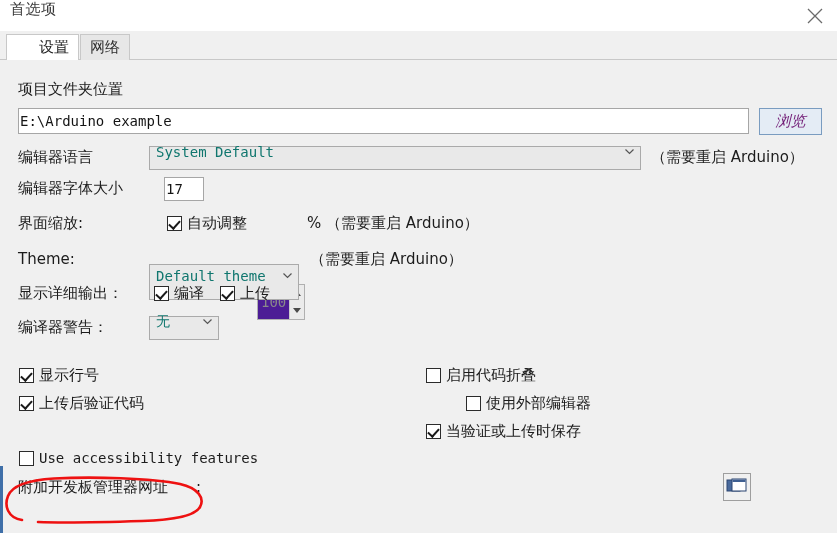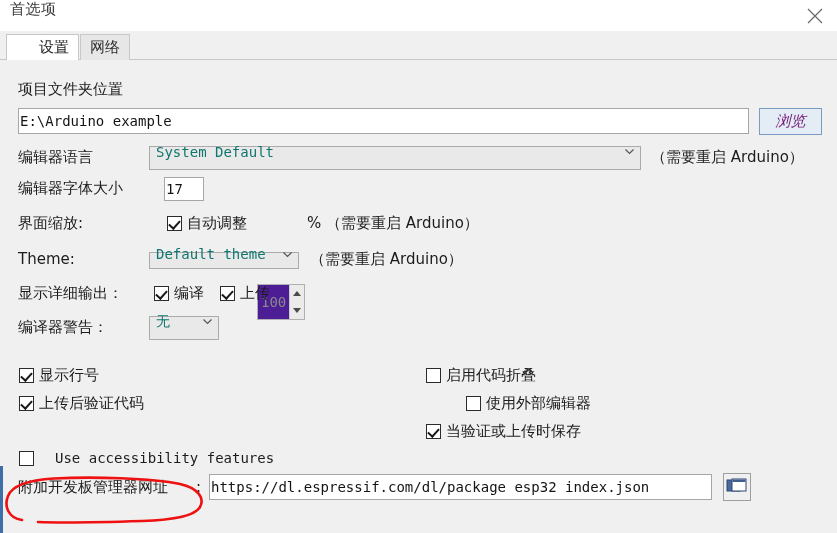--- a/index.html
+++ b/index.html
@@ -307,21 +307,21 @@
         </div>
       <div class="sbtn">
           <span class="tri-down"></span>
         </div>
     </div>
   </div>
   <div class="lbl" style="position:absolute; left:307px; top:154px;">%</div>
   <div class="lbl" style="position:absolute; left:326px; top:154px;">（需要重启 Arduino）</div>
 
   <div class="lbl" style="position:absolute; left:18px; top:190px;">Theme:</div>
-  <div class="combo" style="position:absolute; left:149px; top:192px; width:150px; height:17px;">
+  <div class="combo" style="position:absolute; left:149px; top:204px; width:150px; height:36px;">
     <span class="cv">Default theme</span>
     <span class="chev">
       <svg width="11" height="11" viewBox="0 0 11 11">
           <path d="M1.5 3.5 L5.5 7.5 L9.5 3.5" stroke="#555" stroke-width="1.2" fill="none"></path>
         </svg>
     </span>
   </div>
   <div class="lbl" style="position:absolute; left:310px; top:190px;">（需要重启 Arduino）</div>
 
   <div class="lbl" style="position:absolute; left:18px; top:224px;">显示详细输出：</div>
@@ -345,41 +345,40 @@
   </div>
 
   <div class="cbrow" style="left:19px; top:306px;">
     <span class="cb checked"></span>
     <span class="cblabel">显示行号</span>
   </div>
   <div class="cbrow" style="left:19px; top:334px;">
     <span class="cb checked"></span>
     <span class="cblabel">上传后验证代码</span>
   </div>
-  <div class="cbrow" style="left:19px; top:390px;gap:16px;">
+  <div class="cbrow" style="left:19px; top:390px;">
     <span class="cb"></span>
     <span class="cblabel mono">Use accessibility features</span>
   </div>
 
   <div class="cbrow" style="left:426px; top:306px;">
     <span class="cb"></span>
     <span class="cblabel">启用代码折叠</span>
   </div>
   <div class="cbrow" style="left:426px; top:334px;margin-left:40px;">
     <span class="cb"></span>
     <span class="cblabel">使用外部编辑器</span>
   </div>
   <div class="cbrow" style="left:426px; top:362px;">
     <span class="cb checked"></span>
     <span class="cblabel">当验证或上传时保存</span>
   </div>
 
   <div class="lbl" style="position:absolute; left:18px; top:418px;">附加开发板管理器网址</div>
   <div class="lbl" style="position:absolute; left:196px; top:418px;">:</div>
-  <input class="textfield" type="text" spellcheck="false" style="position: absolute; left: 209px; top: 414px; width: 503px; height: 26px;" value="https://dl.espressif.com/dl/package_esp32_index.json">
   <div class="urlbtn" style="position:absolute; left:723px; top:413px;">
     <svg width="22" height="18" viewBox="0 0 22 18" aria-hidden="true">
       <rect x="1" y="2" width="13" height="11" fill="#4a6a9c" stroke="#2b4570" stroke-width="1"></rect>
       <rect x="6" y="1" width="14" height="12" fill="#ffffff" stroke="#2b4570" stroke-width="1"></rect>
       <rect x="6.5" y="1.5" width="13" height="2.5" fill="#3f5f91"></rect>
     </svg>
   </div>
 
 </div>
 

